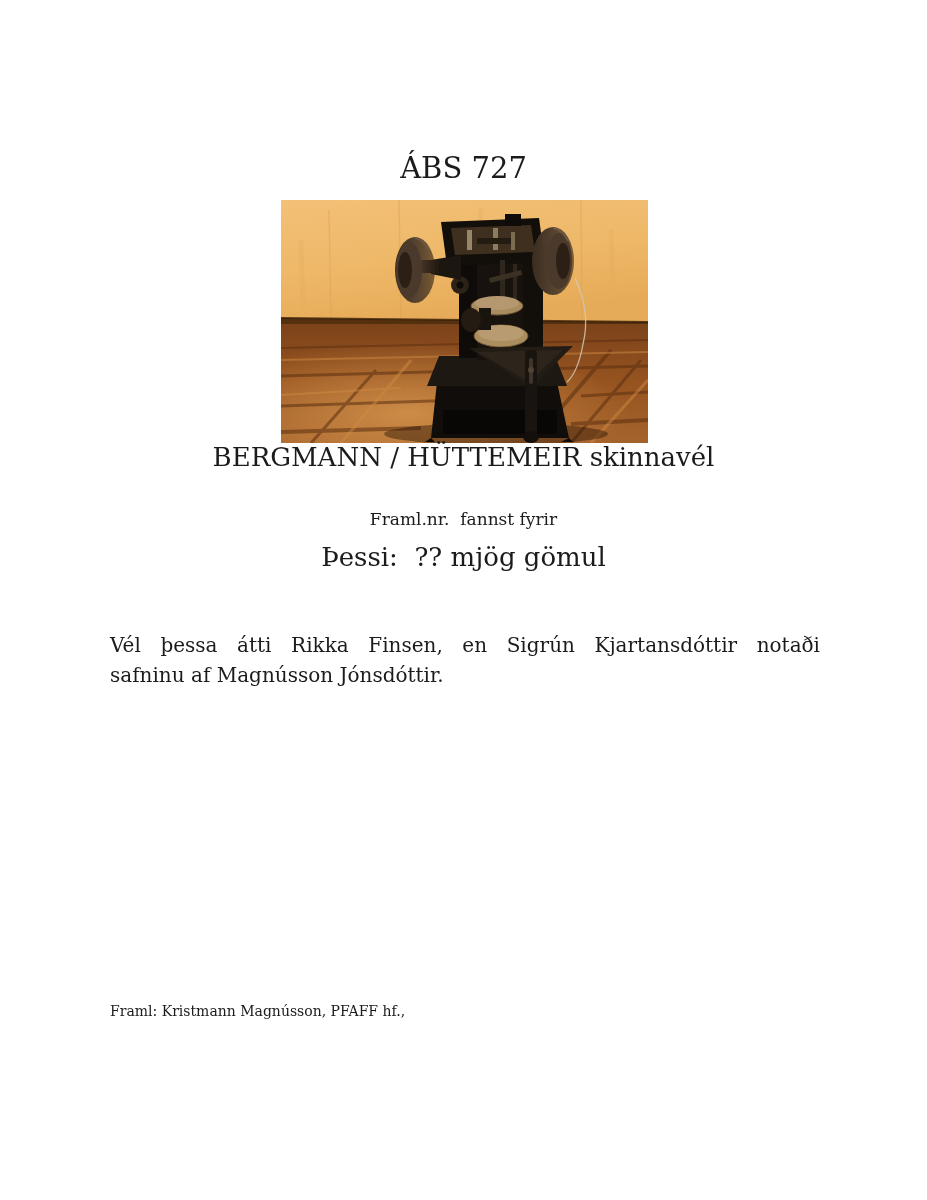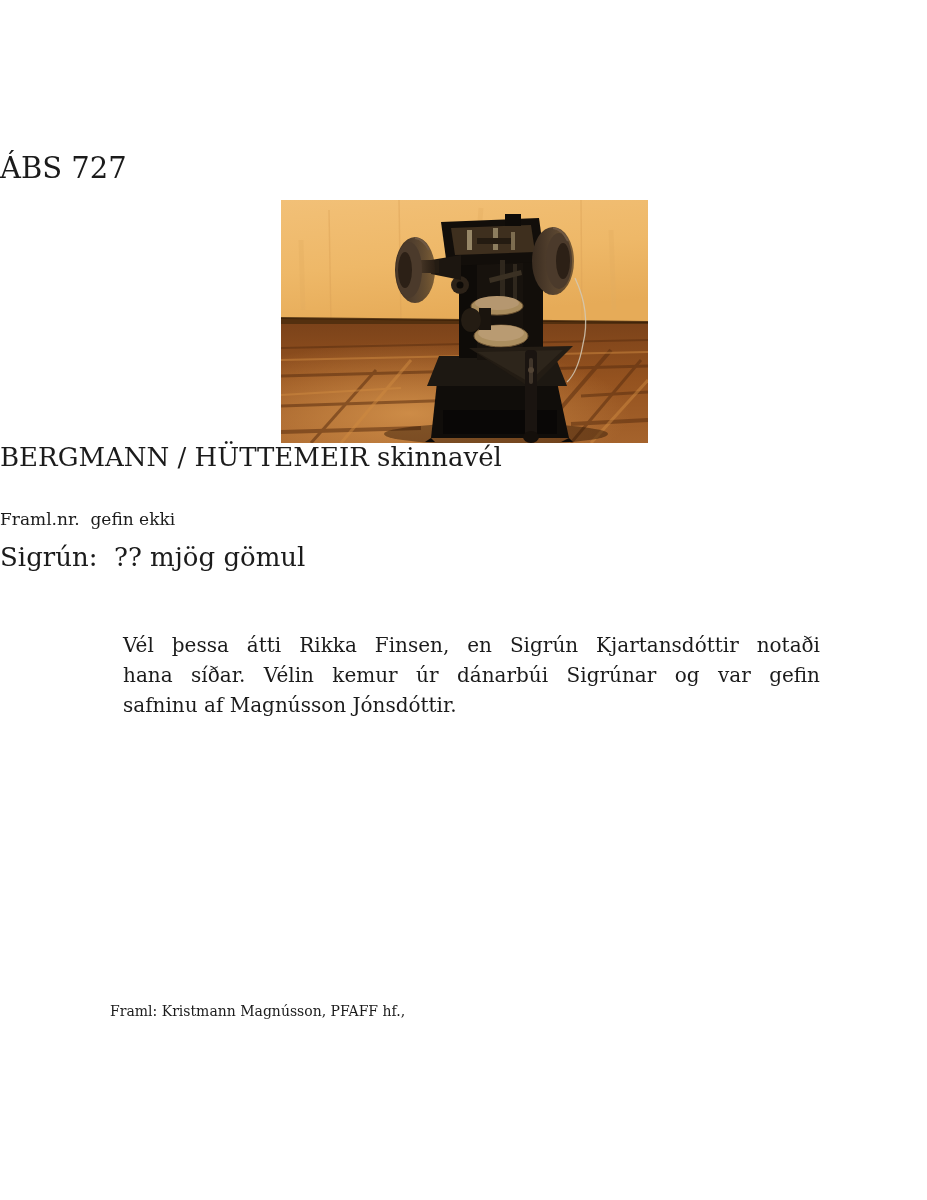--- a/index.html
+++ b/index.html
@@ -2,30 +2,30 @@
 <html><head>
 <meta charset="utf-8">
 <style>
   html,body{margin:0;padding:0;}
   body{
     width:927px;height:1200px;position:relative;background:#ffffff;
     font-family:"DejaVu Serif","Liberation Serif",serif;color:#1b1b1b;
     overflow:hidden;
   }
   .abs{position:absolute;}
-  .centered{left:0;width:927px;}
+  .centered{left:0;width:927px;text-align:center;}
   #doc-title{top:150px;font-size:29px;line-height:36px;}
   #photo-wrap{left:281px;top:200px;width:367px;height:243px;}
   #photo-wrap svg{display:block;}
   #heading{top:440px;font-size:26px;line-height:34px;}
   #subheading{top:507px;font-size:17px;line-height:24px;white-space:pre-wrap;}
   #model-line{top:539px;font-size:26px;line-height:36px;white-space:pre-wrap;}
   #body-text{left:110px;top:630px;width:710px;font-size:20px;line-height:30px;}
   .para{margin:0 0 10px 0;}
-  .para .line{text-align:justify;text-align-last:justify;margin-left:13px;}
+  .para .line{text-align:justify;text-align-last:justify;}
   .para .line:last-child{text-align-last:left;}
   #footer-line{left:110px;top:1001px;width:700px;font-size:14px;line-height:20px;}
 </style>
 </head>
 <body>
 
 <div class="abs centered" id="doc-title">ÁBS 727</div>
 
 <div class="abs" id="photo-wrap">
   <svg width="367" height="243" viewBox="0 0 367 243" xmlns="http://www.w3.org/2000/svg">
@@ -153,24 +153,23 @@
       <rect x="248" y="158" width="4" height="26" rx="2" fill="#40352a"></rect>
       <circle cx="250" cy="170" r="3" fill="#524435"></circle>
       <ellipse cx="250" cy="237" rx="8" ry="6" fill="#140f0b"></ellipse>
     </g>
 
     <path d="M294,78 q16,34 8,66 q-5,28 -16,38" stroke="#d2c9b6" stroke-width="1.3" fill="none" opacity="0.85"></path>
   </svg>
 </div>
 
 <div class="abs centered" id="heading">BERGMANN / HÜTTEMEIR skinnavél</div>
-<div class="abs centered" id="subheading">Framl.nr.  gefin ekki</div>
-<div class="abs centered" id="model-line">Sigrún:  ?? mjög gömul</div>
+<div class="abs centered" id="subheading">Framl.nr.  fannst fyrir</div>
+<div class="abs centered" id="model-line">Þessi:  ?? mjög gömul</div>
 
 <div class="abs" id="body-text">
   <div class="para">
     <div class="line">Vél þessa átti Rikka Finsen, en Sigrún Kjartansdóttir notaði</div>
-    <div class="line">hana síðar.  Vélin kemur úr dánarbúi Sigrúnar og var gefin</div>
     <div class="line">safninu af Magnússon Jónsdóttir.</div>
   </div>
 </div>
 
 <div class="abs" id="footer-line">Framl: Kristmann Magnússon, PFAFF hf.,</div>
 
 </body></html>

